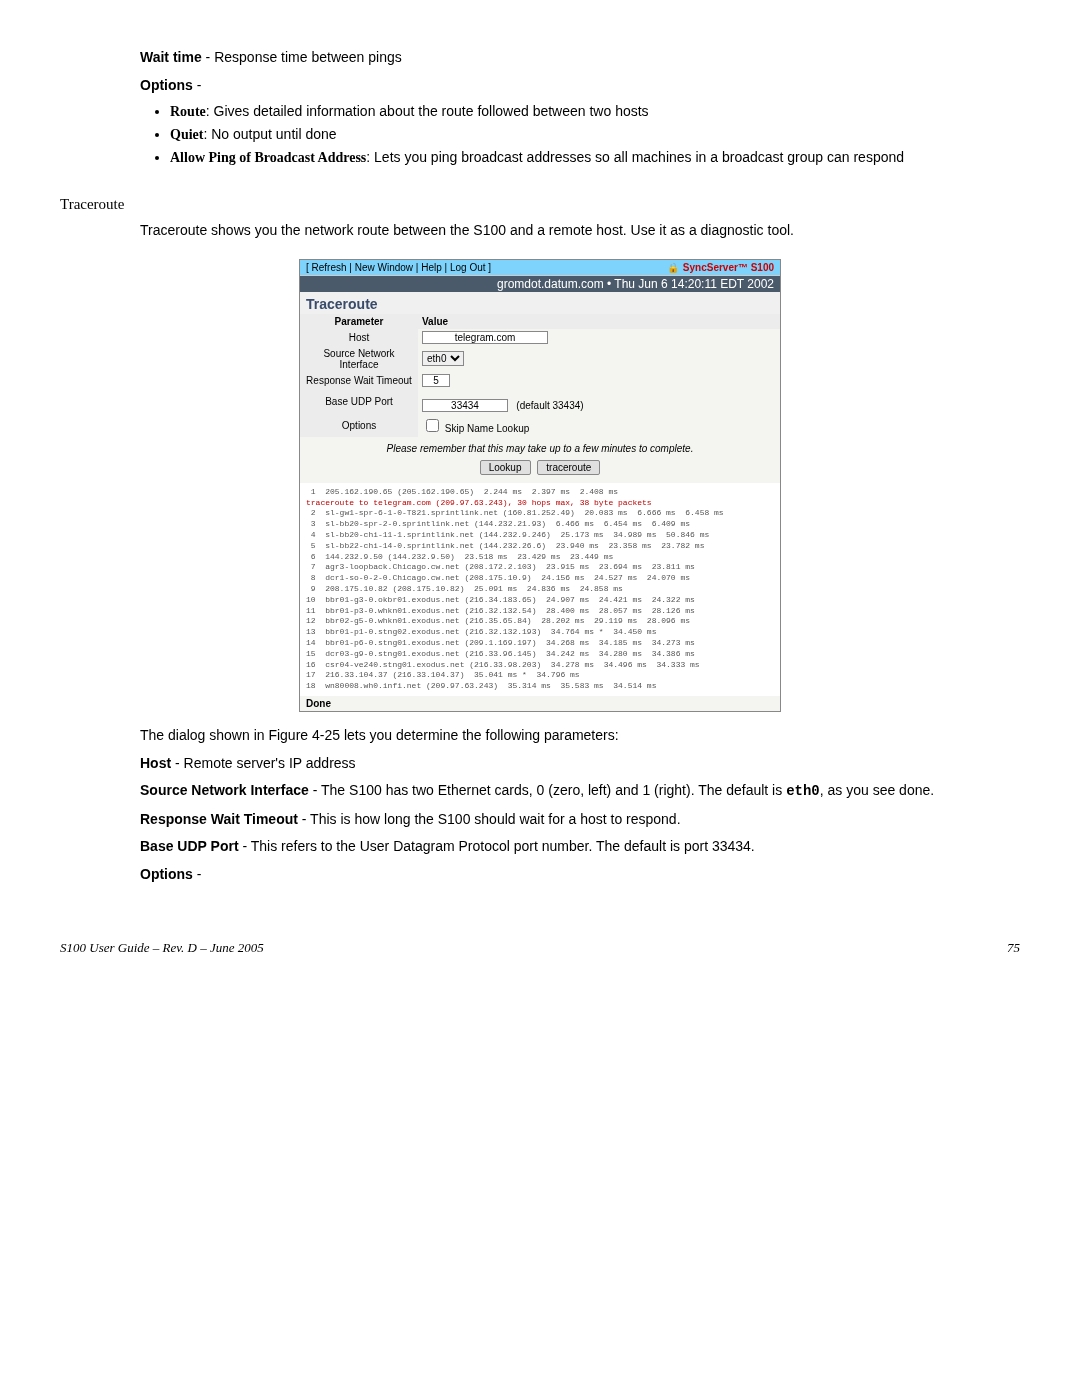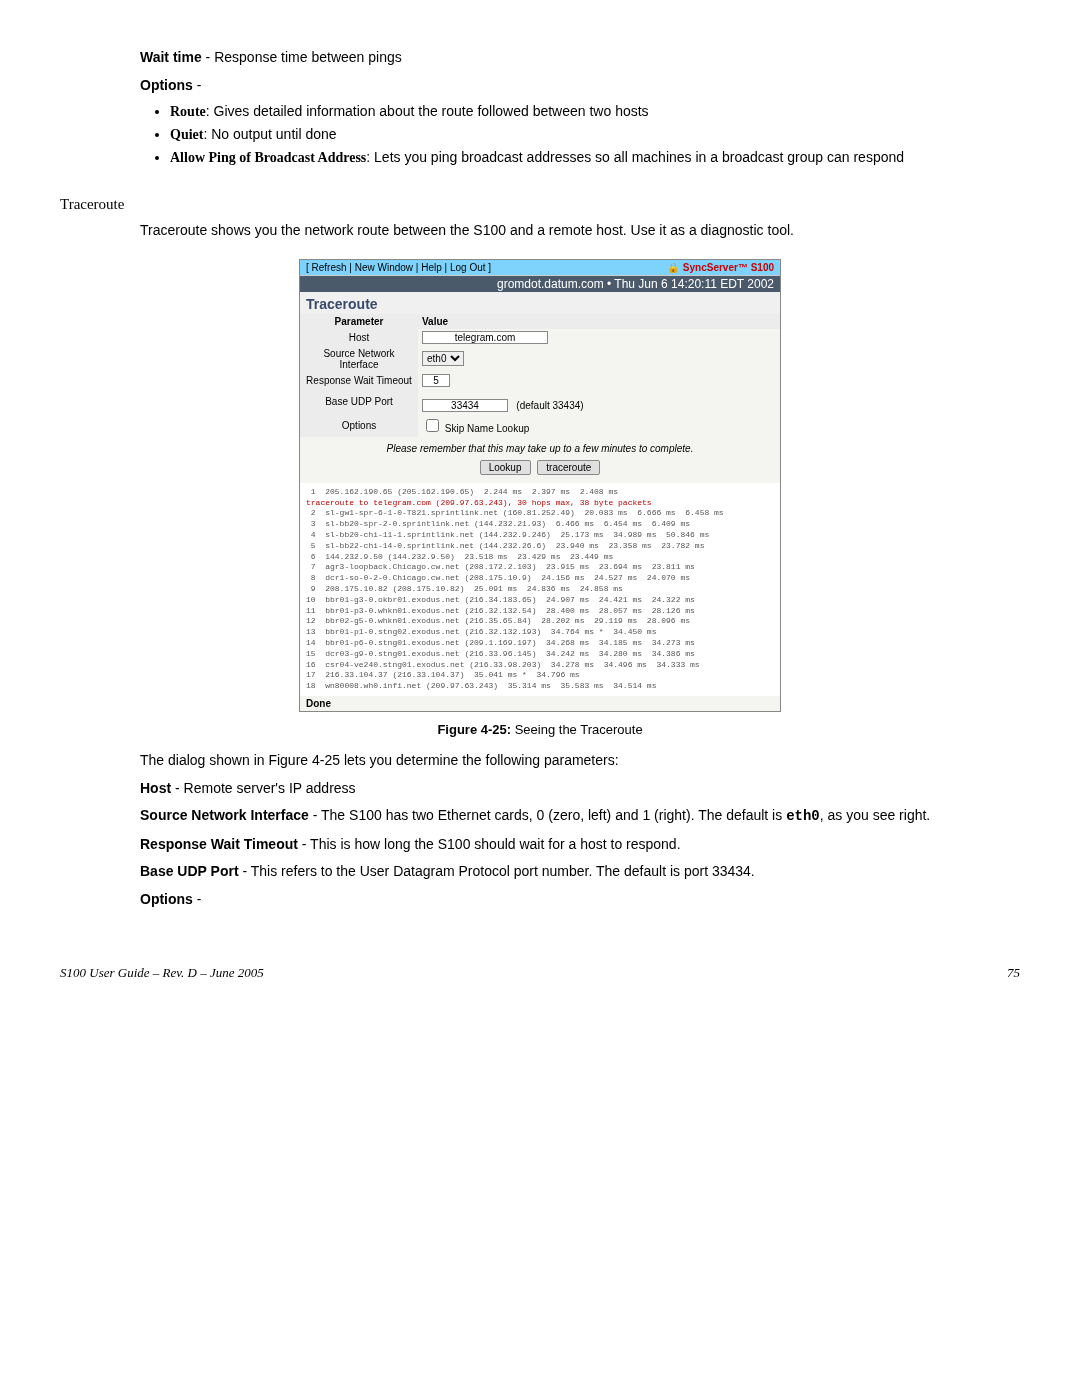--- a/index.html
+++ b/index.html
@@ -164,34 +164,31 @@
     </tbody>
       </table>
     <div class="fig-note">Please remember that this may take up to a few minutes to complete.</div>
     <div class="fig-btns">
       <button>Lookup</button>
       <button>traceroute</button>
     </div>
     <div class="fig-trace" id="fig-trace-block"><div> 1  205.162.190.65 (205.162.190.65)  2.244 ms  2.397 ms  2.408 ms</div><div class="redln">traceroute to telegram.com (209.97.63.243), 30 hops max, 38 byte packets</div><div> 2  sl-gw1-spr-6-1-0-T821.sprintlink.net (160.81.252.49)  20.083 ms  6.666 ms  6.458 ms</div><div> 3  sl-bb20-spr-2-0.sprintlink.net (144.232.21.93)  6.466 ms  6.454 ms  6.409 ms</div><div> 4  sl-bb20-chi-11-1.sprintlink.net (144.232.9.246)  25.173 ms  34.989 ms  50.846 ms</div><div> 5  sl-bb22-chi-14-0.sprintlink.net (144.232.26.6)  23.940 ms  23.358 ms  23.782 ms</div><div> 6  144.232.9.50 (144.232.9.50)  23.518 ms  23.429 ms  23.449 ms</div><div> 7  agr3-loopback.Chicago.cw.net (208.172.2.103)  23.915 ms  23.694 ms  23.811 ms</div><div> 8  dcr1-so-0-2-0.Chicago.cw.net (208.175.10.9)  24.156 ms  24.527 ms  24.070 ms</div><div> 9  208.175.10.82 (208.175.10.82)  25.091 ms  24.836 ms  24.858 ms</div><div>10  bbr01-g3-0.okbr01.exodus.net (216.34.183.65)  24.907 ms  24.421 ms  24.322 ms</div><div>11  bbr01-p3-0.whkn01.exodus.net (216.32.132.54)  28.400 ms  28.057 ms  28.126 ms</div><div>12  bbr02-g5-0.whkn01.exodus.net (216.35.65.84)  28.202 ms  29.119 ms  28.096 ms</div><div>13  bbr01-p1-0.stng02.exodus.net (216.32.132.193)  34.764 ms *  34.450 ms</div><div>14  bbr01-p6-0.stng01.exodus.net (209.1.169.197)  34.268 ms  34.185 ms  34.273 ms</div><div>15  dcr03-g9-0.stng01.exodus.net (216.33.96.145)  34.242 ms  34.280 ms  34.386 ms</div><div>16  csr04-ve240.stng01.exodus.net (216.33.98.203)  34.278 ms  34.496 ms  34.333 ms</div><div>17  216.33.104.37 (216.33.104.37)  35.041 ms *  34.796 ms</div><div>18  wn80008.wh0.infi.net (209.97.63.243)  35.314 ms  35.583 ms  34.514 ms</div></div>
     <div class="fig-done">Done</div>
   </div>
-  <div class="caption">
-    <span class="cap-lbl">Figure 4-25:</span><span>  Seeing the Traceroute</span>
-  </div>
 </div>
 
 <div class="indent">
   <p>The dialog shown in Figure 4-25 lets you determine the following parameters:</p>
 
   <p>
     <span class="bold-ital">Host</span><span> - Remote server's IP address</span>
   </p>
 
   <p>
-    <span class="bold-ital">Source Network Interface</span><span> - The S100 has two Ethernet cards, 0 (zero, left) and 1 (right). The default is </span><span class="mono">eth0</span><span>, as you see right.</span>
+    <span class="bold-ital">Source Network Interface</span><span> - The S100 has two Ethernet cards, 0 (zero, left) and 1 (right). The default is </span><span class="mono">eth0</span><span>, as you see done.</span>
   </p>
 
   <p>
     <span class="bold-ital">Response Wait Timeout</span><span> - This is how long the S100 should wait for a host to respond.</span>
   </p>
 
   <p>
     <span class="bold-ital">Base UDP Port</span><span> - This refers to the User Datagram Protocol port number. The default is port 33434.</span>
   </p>
 

